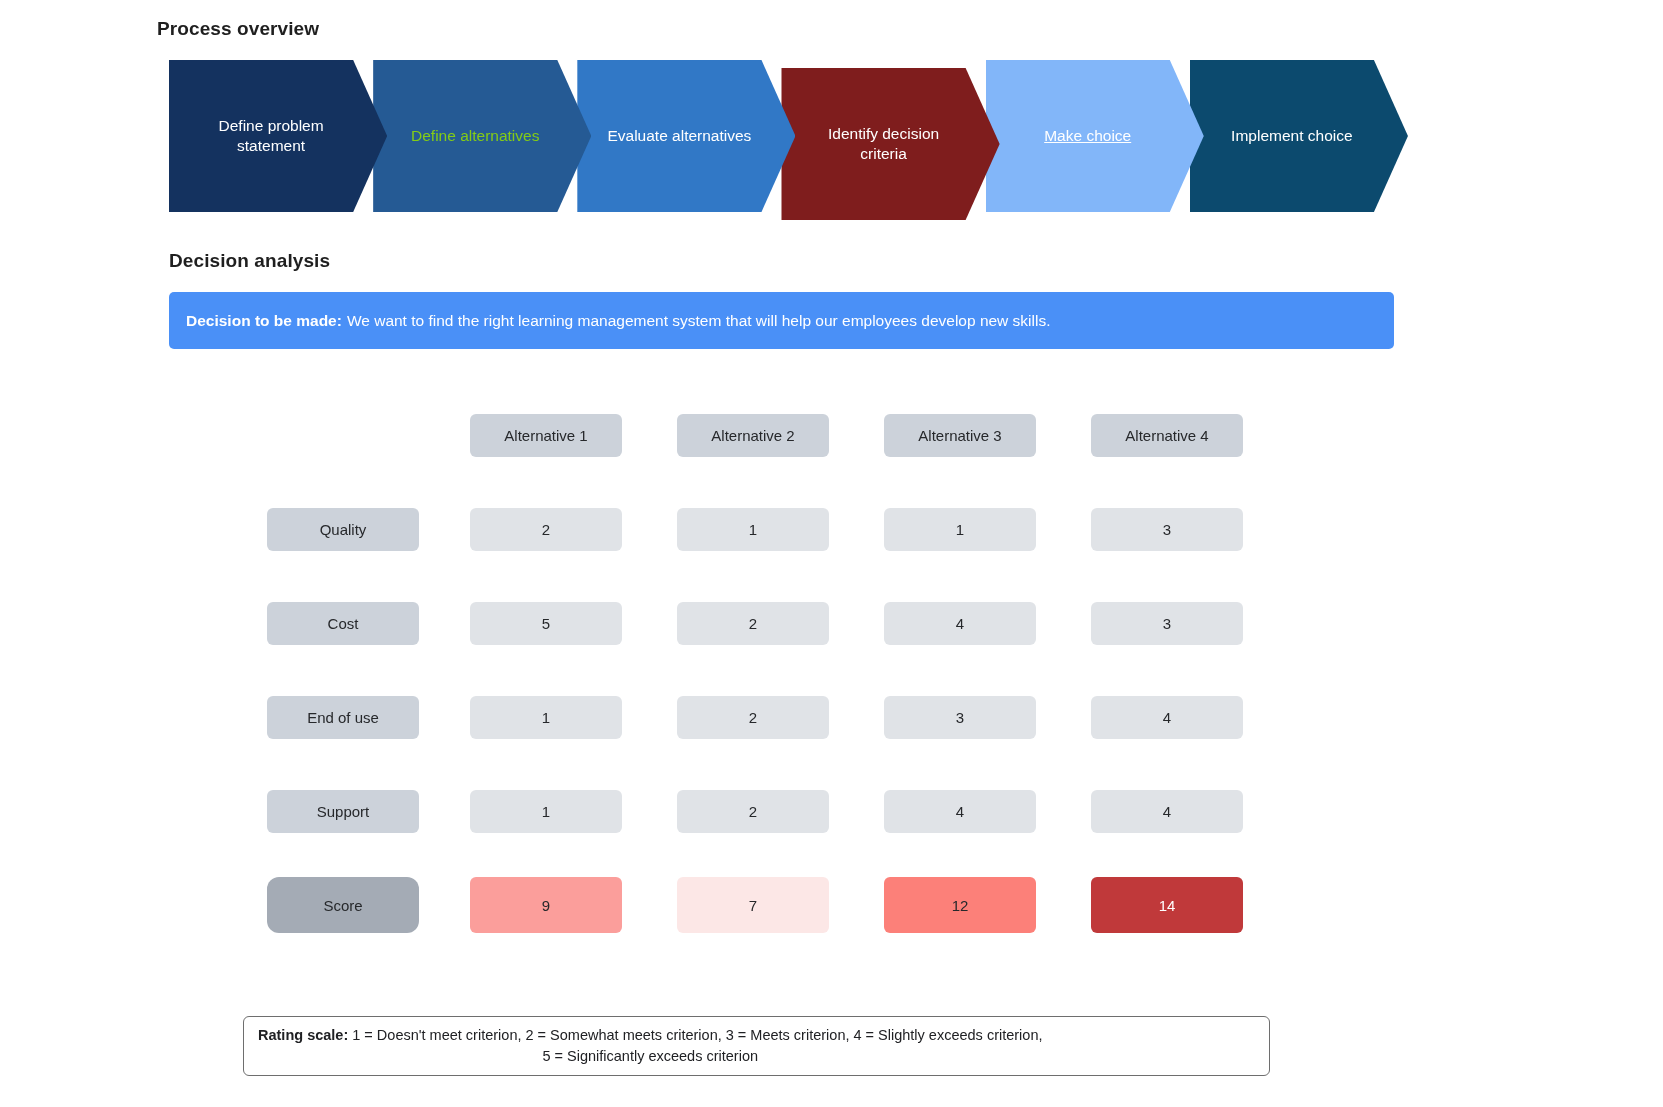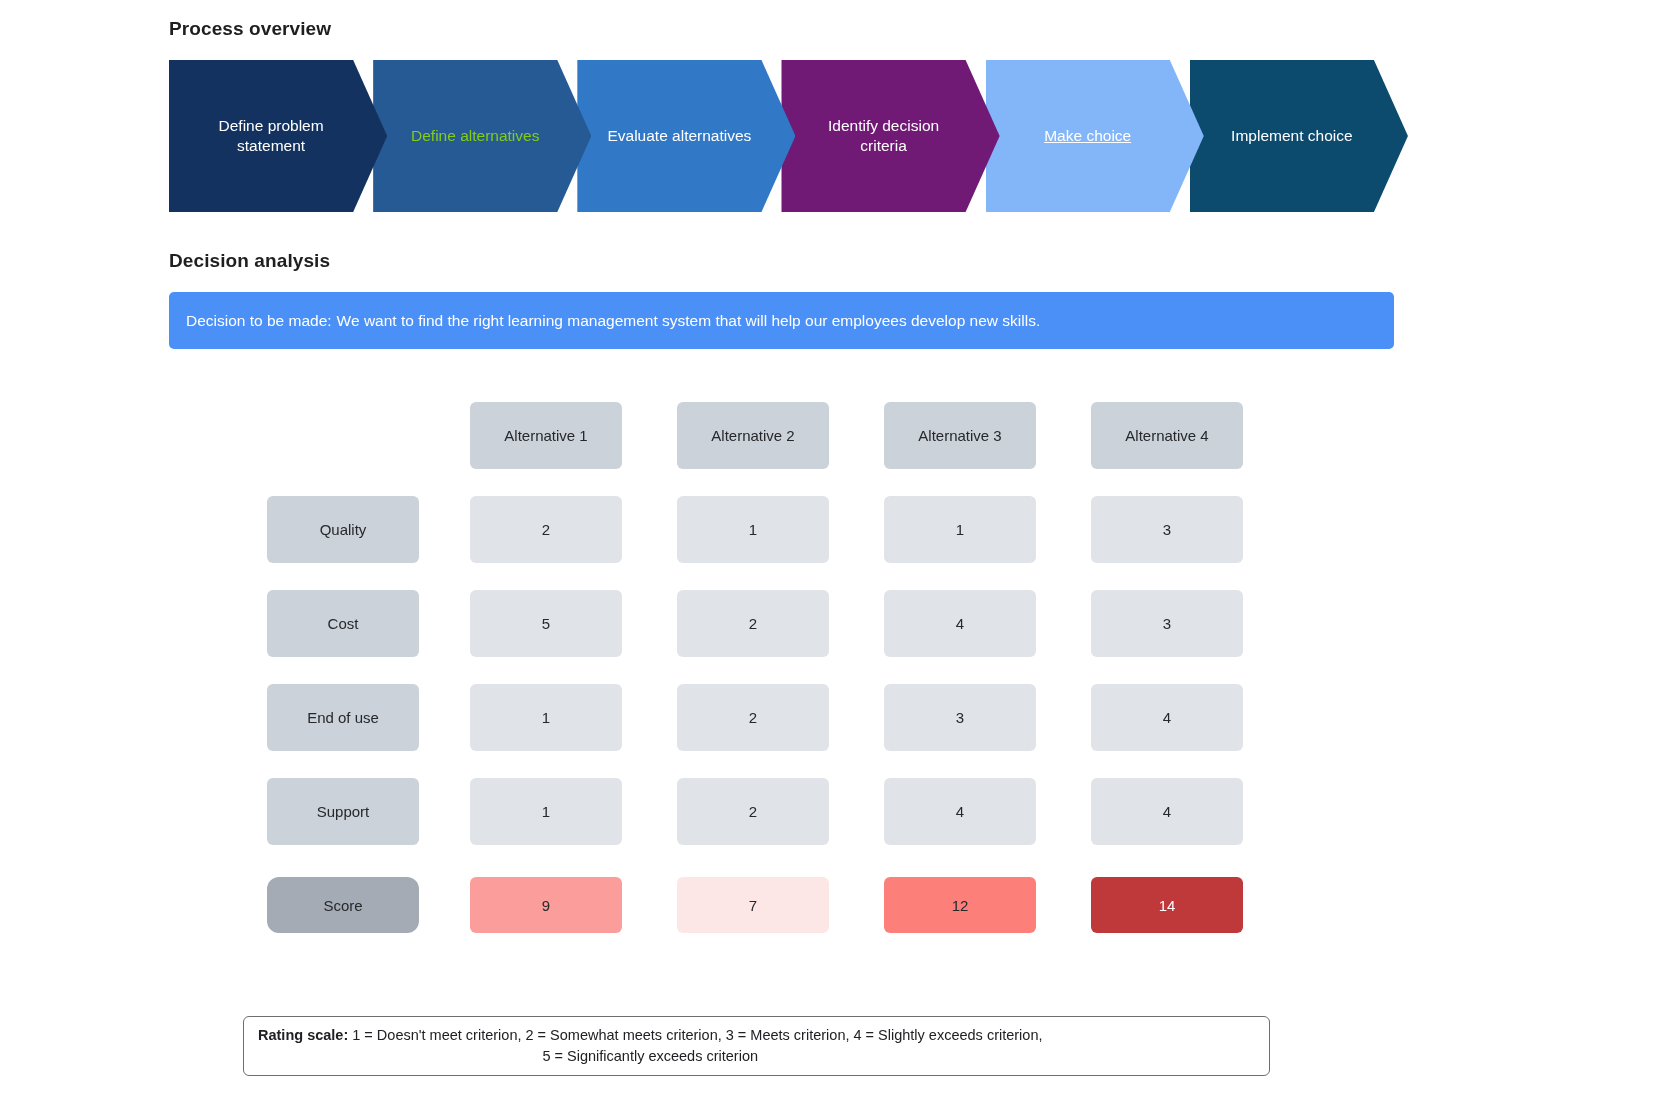--- a/index.html
+++ b/index.html
@@ -14,21 +14,21 @@
   .page { position: relative; width: 1663px; height: 1107px; }
 
   
   .section-title {
     position: absolute;
     font-size: 19px;
     font-weight: bold;
     color: #1f1f1f;
     letter-spacing: 0.1px;
   }
-  #title-process  { left: 169px; top: 18px; }
+  #title-process  { left: 157px; top: 18px; }
   #title-decision { left: 169px; top: 250px; }
 
   
   .chevron-row {
     position: absolute;
     left: 169px;
     top: 60px;
     width: 1225px;
     height: 152px;
     display: flex;
@@ -63,36 +63,36 @@
     width: 1225px;
     height: 57px;
     background: #4a90f7;
     border-radius: 5px;
     display: flex;
     align-items: center;
     color: #ffffff;
     font-size: 15.5px;
     padding-left: 17px;
   }
-  .decision-banner b { font-weight: normal; margin-right: 5px; }
+  .decision-banner b { font-weight: bold; margin-right: 5px; }
 
   
   .matrix {
     position: absolute;
     left: 267px;
     top: 388px;
     width: 980px;
   }
   .m-row {
     display: flex;
     align-items: center;
     height: 94px;
   }
   .m-cell {
-    height: 67px;
+    height: 43px;
     border-radius: 6px;
     display: flex;
     align-items: center;
     justify-content: center;
     font-size: 15px;
     color: #26282b;
   }
   .m-label {
     width: 152px;
     background: #ccd2da;
@@ -145,21 +145,21 @@
   <div class="chevron-row">
       <div class="chevron" style="width: 218.167px; background: rgb(20, 50, 95); color: rgb(255, 255, 255); z-index: 6;">
         <span>Define problem statement</span>
       </div>
       <div class="chevron" style="width: 218.167px; background: rgb(37, 90, 148); color: #84cc16; z-index: 5;">
         <span>Define alternatives</span>
       </div>
       <div class="chevron" style="width: 218.167px; background: rgb(49, 120, 198); color: rgb(255, 255, 255); z-index: 4;">
         <span>Evaluate alternatives</span>
       </div>
-      <div class="chevron" style="width: 218.167px; background: #701a75; color: rgb(255, 255, 255); z-index: 3;">
+      <div class="chevron" style="width: 218.167px; background: #7f1d1d; color: rgb(255, 255, 255); z-index: 3; margin-top: 8px;">
         <span>Identify decision criteria</span>
       </div>
       <div class="chevron" style="width: 218.167px; background: rgb(130, 182, 249); color: rgb(255, 255, 255); z-index: 2; text-decoration: underline;">
         <span>Make choice</span>
       </div>
       <div class="chevron" style="width: 218.167px; background: #0c4a6e; color: rgb(255, 255, 255); z-index: 1;">
         <span>Implement choice</span>
       </div>
     </div>
 

